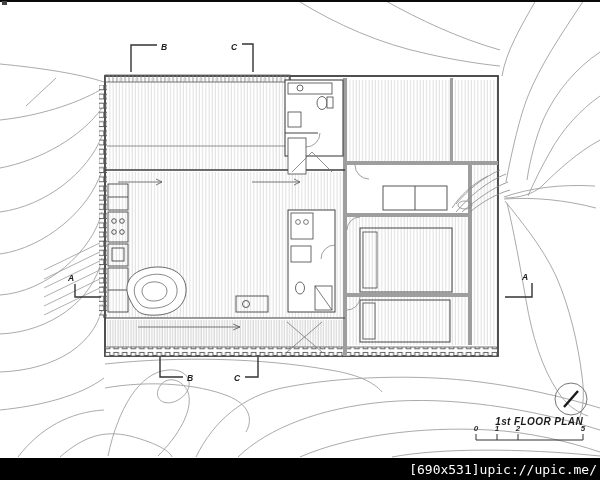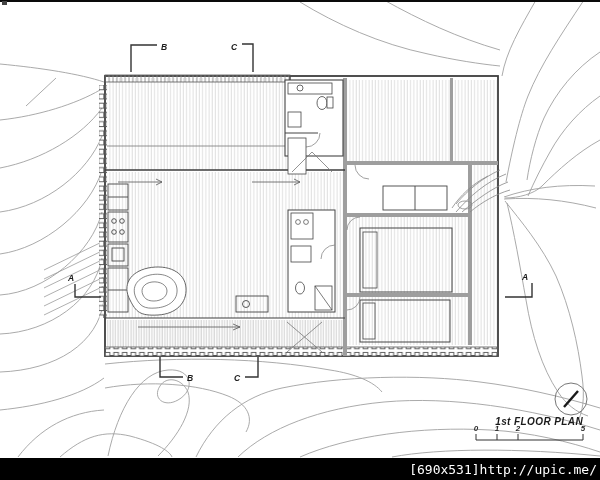--- a/index.html
+++ b/index.html
@@ -246,15 +246,15 @@
         <text class="scale-num" x="497" y="431" text-anchor="middle">1</text>
         <text class="scale-num" x="518" y="431" text-anchor="middle">2</text>
         <text class="scale-num" x="583" y="431" text-anchor="middle">5</text>
       </g>
     </svg>
     <div class="top-edge"></div>
     <div class="corner-mark"></div>
   </div>
 
   <div class="watermark-bar">
-    <span class="watermark-text">[690x531]http://upic.me/</span>
+    <span class="watermark-text">[690x531]upic://upic.me/</span>
   </div>
 </div>
 
 </body></html>

